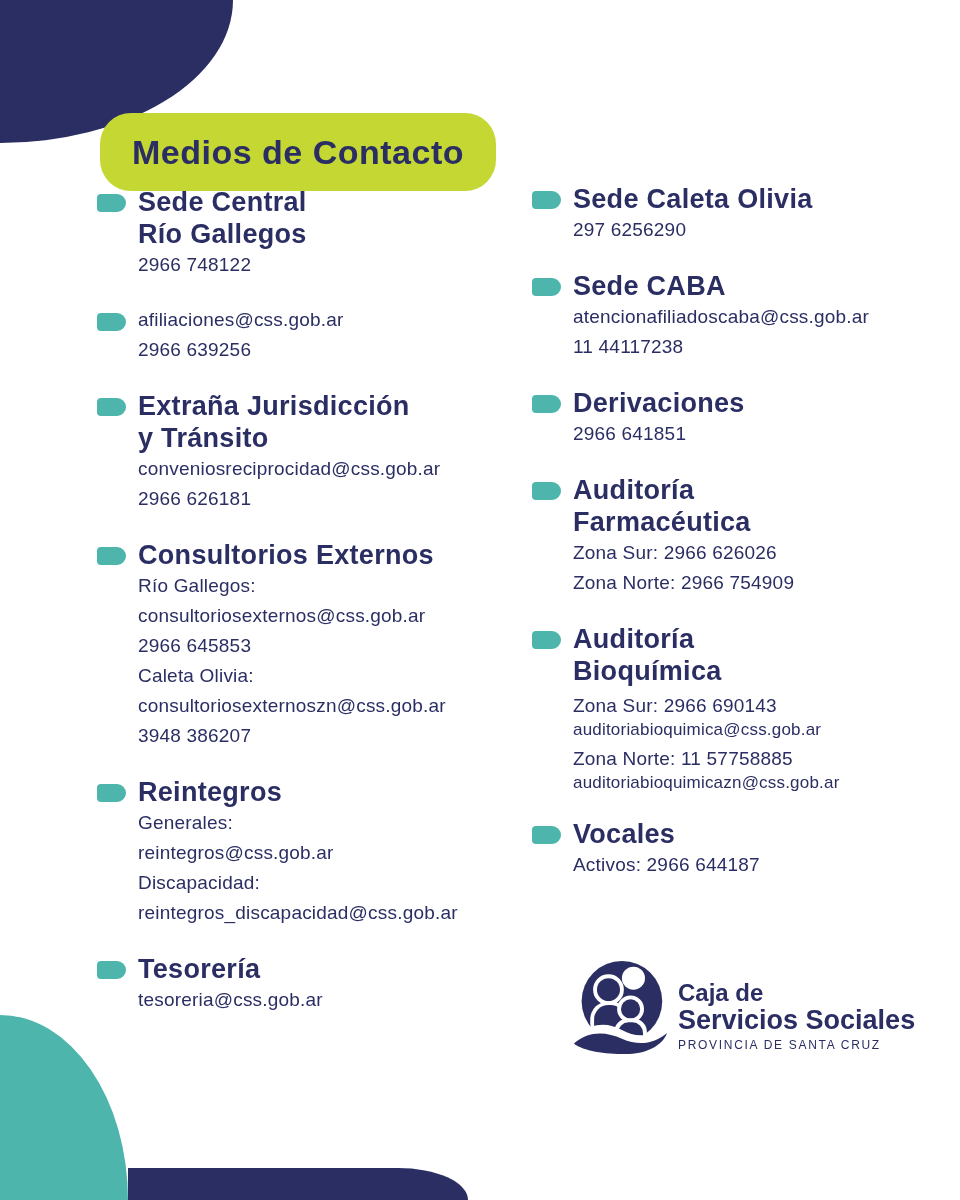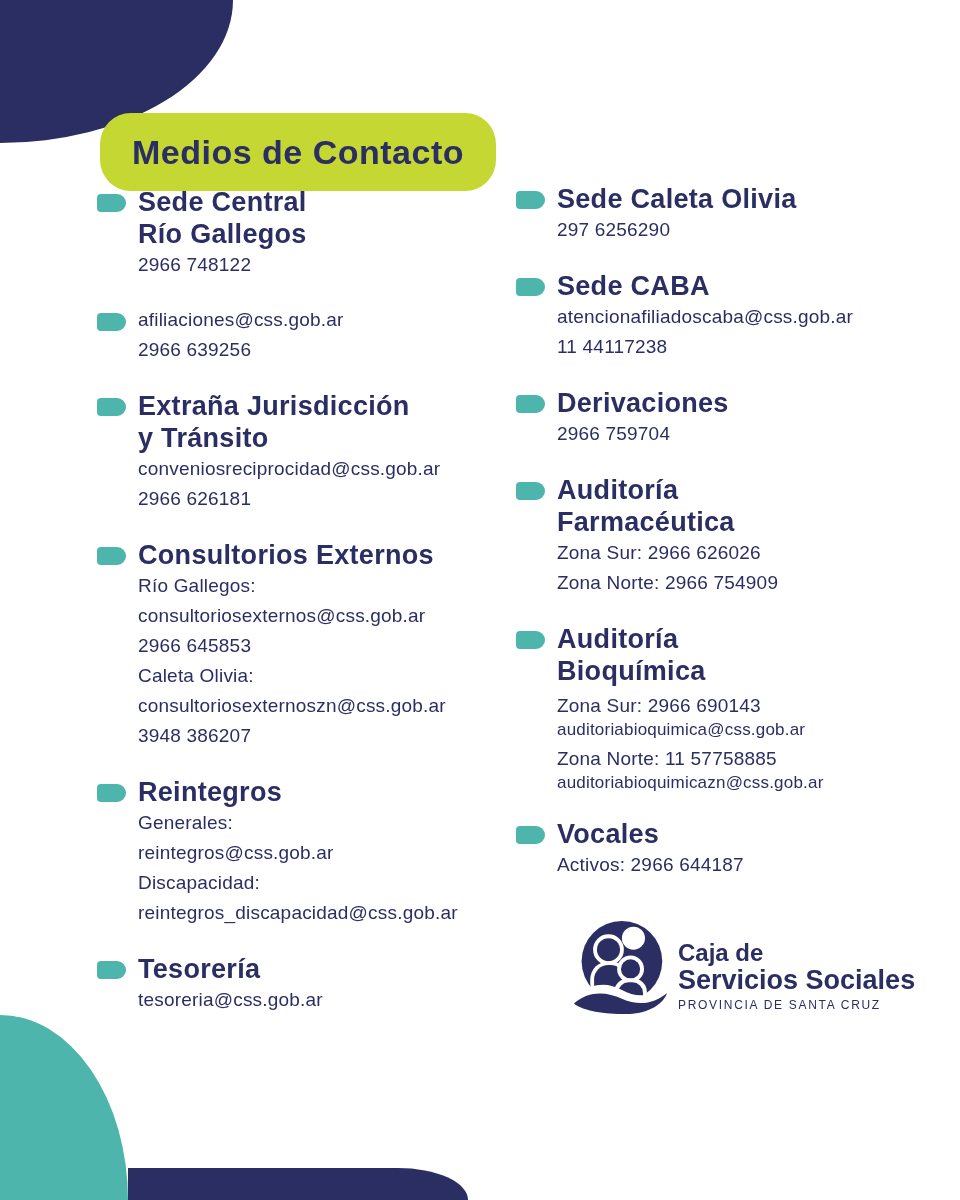--- a/index.html
+++ b/index.html
@@ -14,35 +14,35 @@
     border-top-right-radius:100% 100%;}
   .bottom-bar{position:absolute;left:128px;top:1168px;width:340px;height:32px;background:#2b2e63;
     border-top-right-radius:70px 32px;}
   
   .title-pill{position:absolute;left:100px;top:78px;height:62px;line-height:62px;padding:8px 32px;
     background:#c5d733;border-radius:31px;font-size:34px;font-weight:800;letter-spacing:.5px;
     color:#2b2e63;white-space:nowrap;margin-top:35px;}
   
   .col{position:absolute;display:flex;flex-direction:column;}
   .col-left{left:97px;top:186px;width:440px;}
-  .col-right{left:516px;top:183px;width:405px;}
+  .col-right{left:532px;top:183px;width:405px;}
   .section{display:flex;align-items:flex-start;margin-bottom:25px;}
   .bullet{flex:0 0 29px;width:29px;height:18px;background:#4eb5ac;
     border-radius:4px 9px 9px 4px;margin-top:8px;margin-right:12px;}
   .sec-body{min-width:0;}
   .sec-heading{font-size:27px;font-weight:800;line-height:32px;letter-spacing:.3px;}
   .hl{display:block;}
   .hl:empty{display:none;}
   .line{font-size:19px;line-height:30px;letter-spacing:.2px;}
   .line:empty{display:none;}
   .bio-group{margin-top:6px;}
   .bio-group .phone{line-height:26px;}
   .bio-group .small{font-size:17px;line-height:21px;}
   
-  .logo{position:absolute;left:572px;top:916px;display:flex;align-items:flex-start;}
+  .logo{position:absolute;left:572px;top:956px;display:flex;align-items:flex-start;}
   .logo-icon svg{display:block;}
   .logo-text{margin-left:10px;margin-top:24px;}
   .logo-line1{font-size:24px;font-weight:800;line-height:25px;}
   .logo-line2{font-size:27px;font-weight:800;line-height:30px;}
   .logo-line3{font-size:12px;font-weight:400;line-height:20px;letter-spacing:1.7px;white-space:nowrap;}
 </style>
 </head>
 <body>
 
 <div class="page">
@@ -148,21 +148,21 @@
         <div class="line">11 44117238</div>
       </div>
     </div>
 
     <div class="section">
       <span class="bullet"></span>
       <div class="sec-body">
         <div class="sec-heading">
           <span class="hl">Derivaciones</span>
         </div>
-        <div class="line">2966 759704</div>
+        <div class="line">2966 641851</div>
       </div>
     </div>
 
     <div class="section">
       <span class="bullet"></span>
       <div class="sec-body">
         <div class="sec-heading">
           <span class="hl">Auditoría</span>
           <span class="hl">Farmacéutica</span>
         </div>

